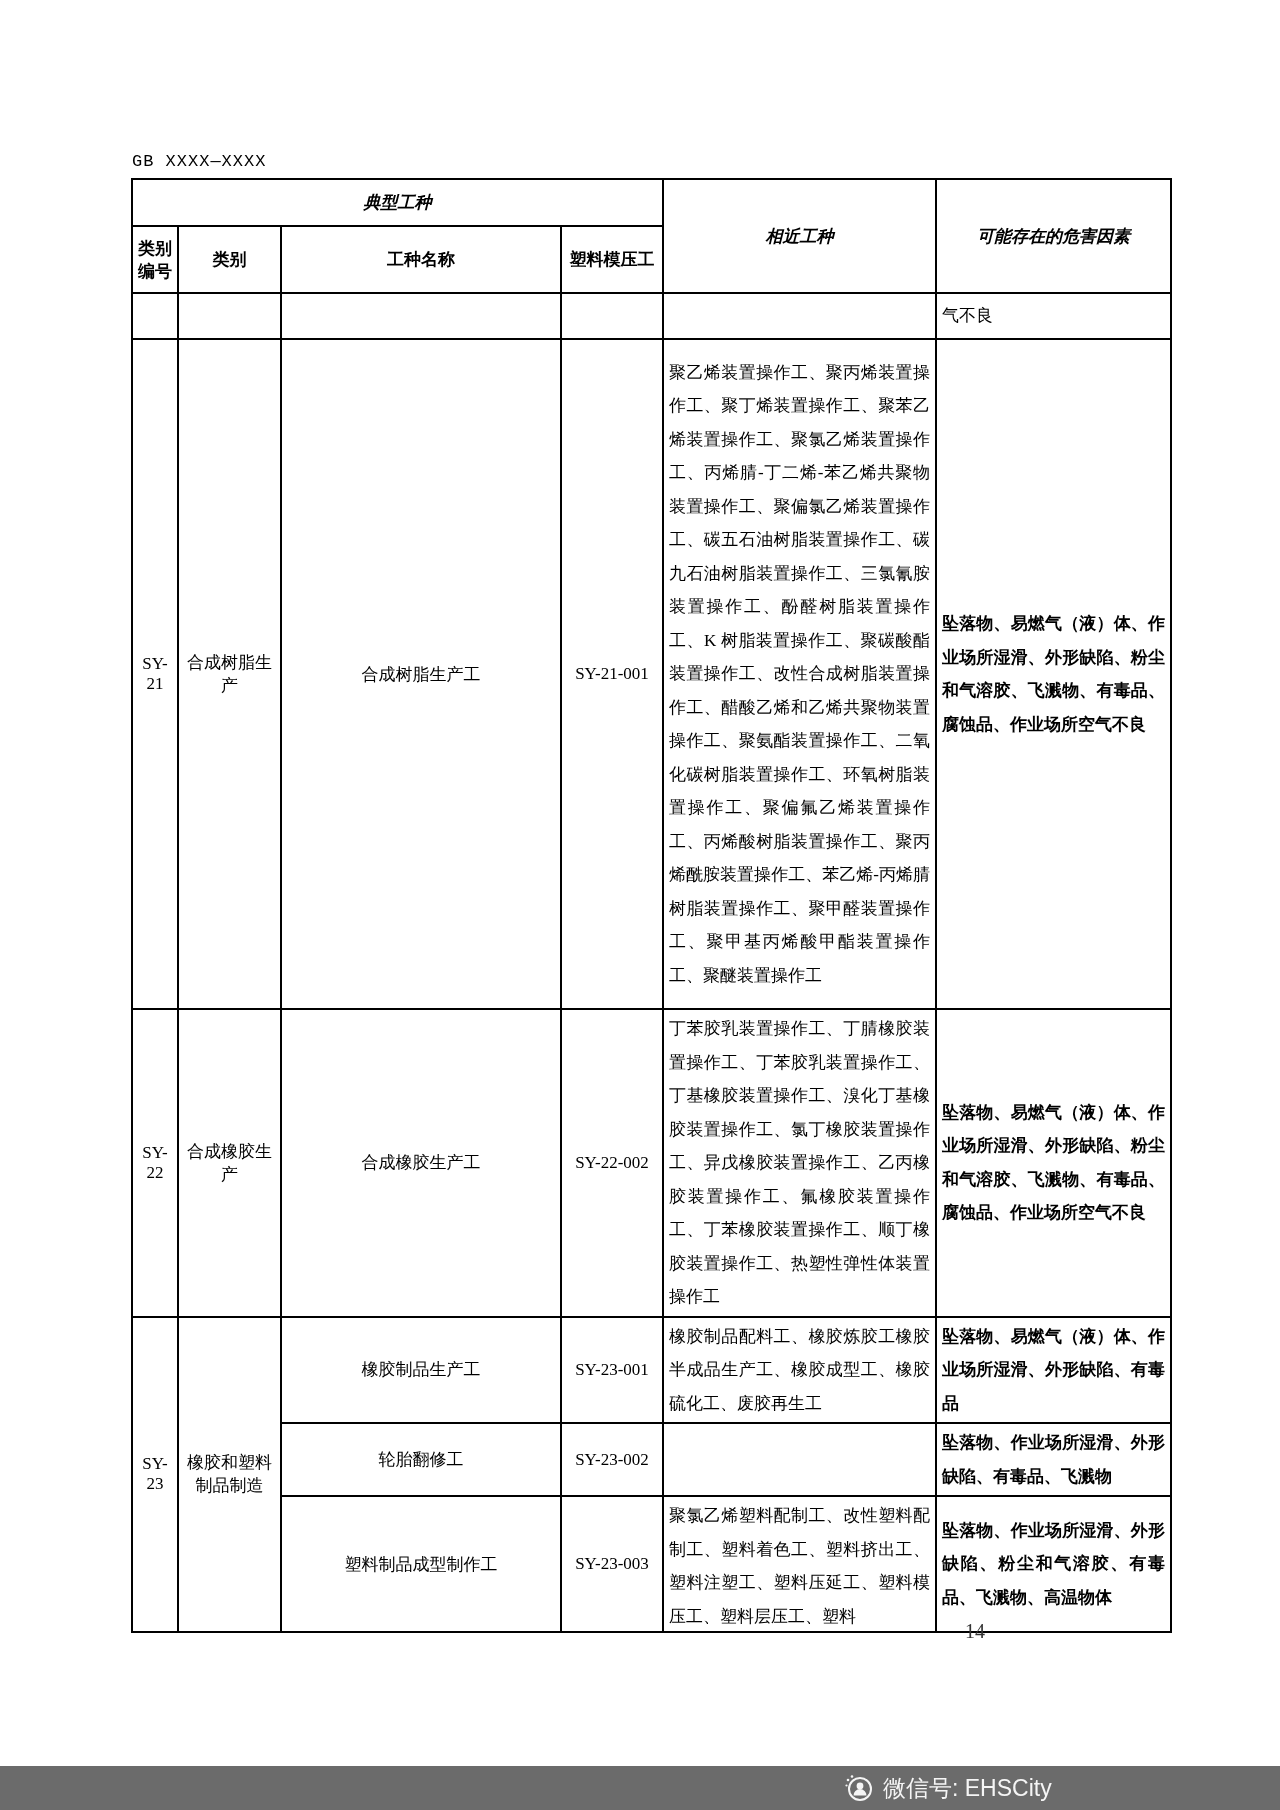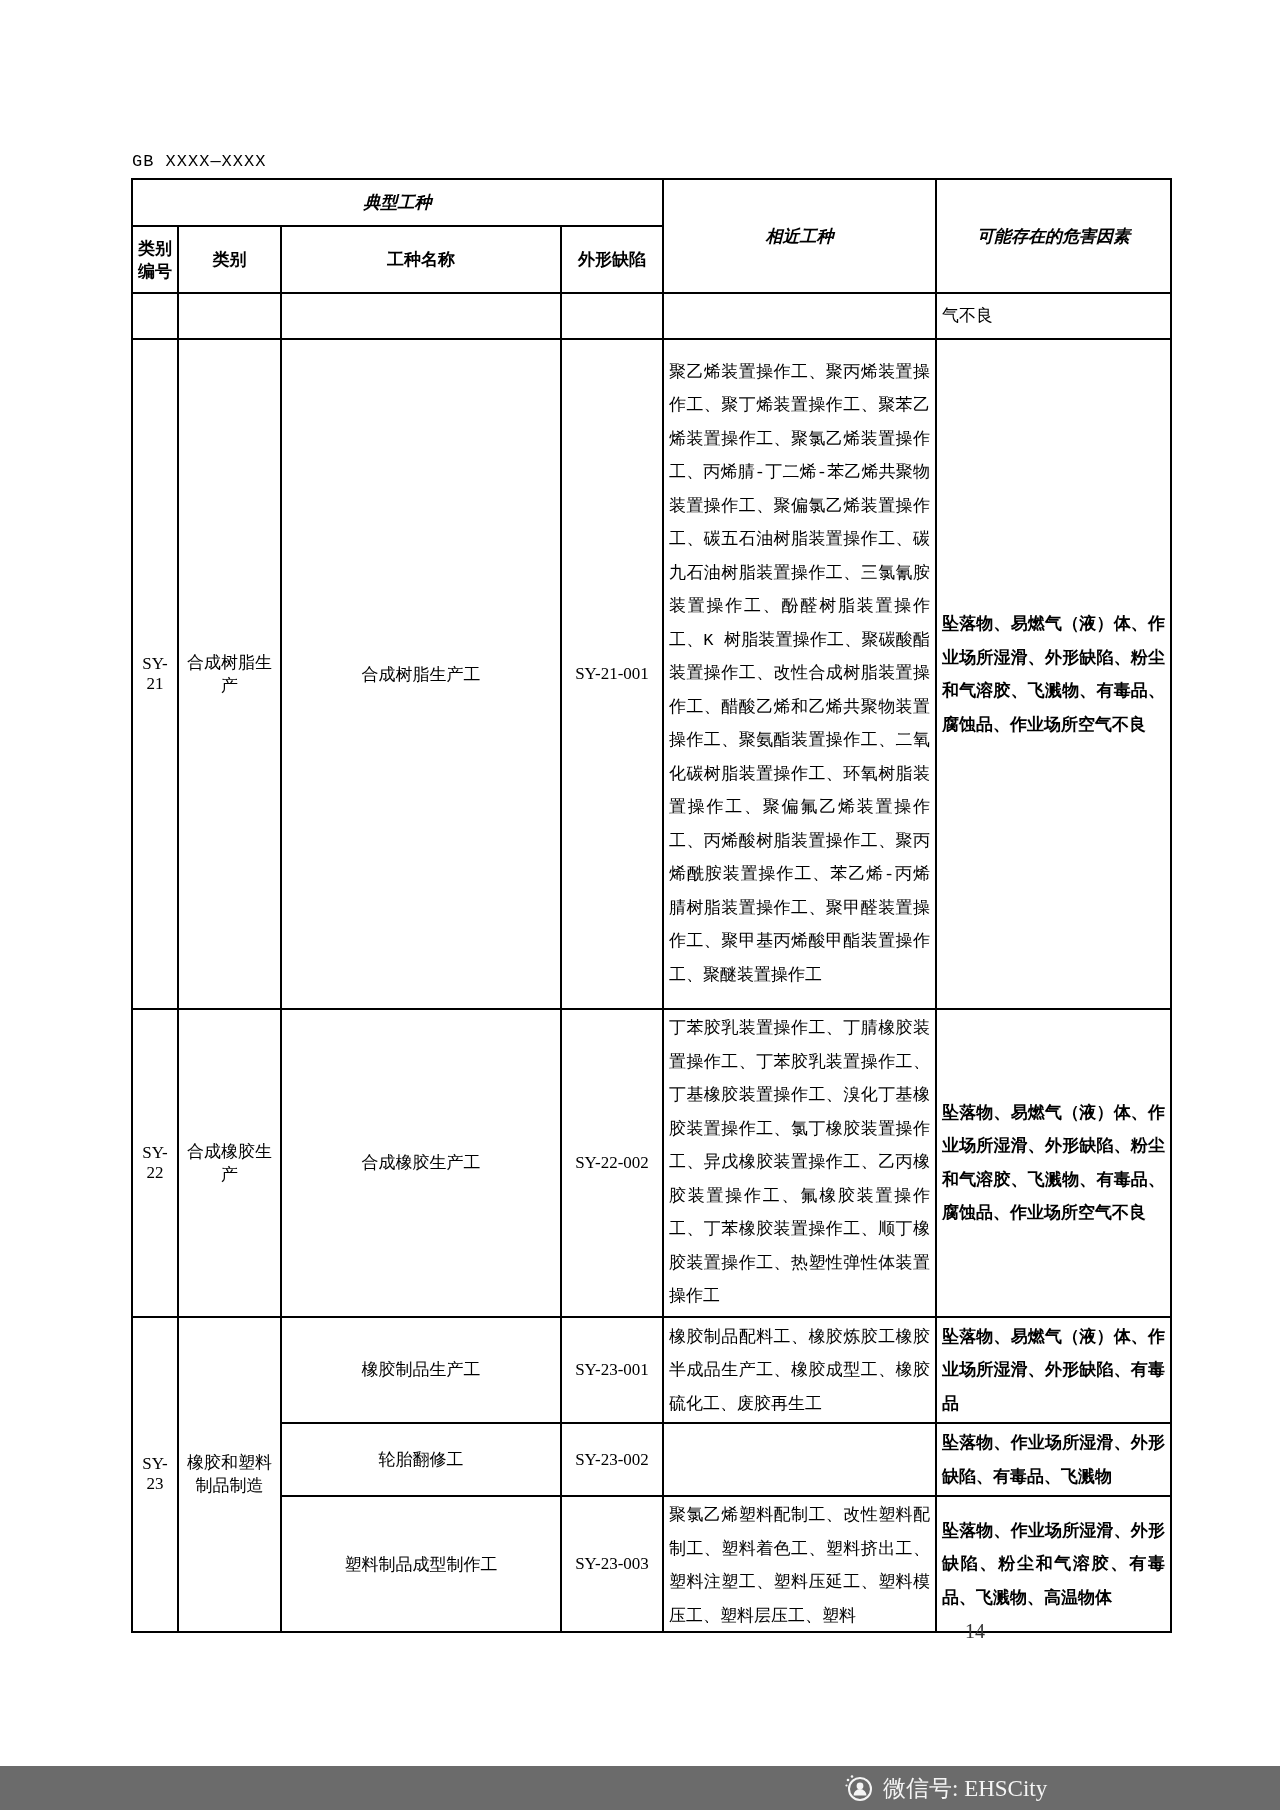--- a/index.html
+++ b/index.html
@@ -40,21 +40,21 @@
     text-align:center;
     background:#fff;
   }
   td.center{text-align:center;}
   td.textcell{
     text-align:justify;
     line-height:33.5px;
     vertical-align:middle;
     padding:2px 4px;
   }
-  .clip{overflow:hidden;font-family:Liberation Mono, monospace;}
+  .clip{overflow:hidden;}
   .clip-sy21{max-height:666px;}
   .clip-sy22{max-height:303px;}
   .clip-23c{max-height:130px;}
 
   tr.h1{height:47px;font-style:italic;}
   tr.h2{height:67px;}
   tr.r-cont{height:46px;}
   tr.r-sy21{height:670px;}
   tr.r-sy22{height:307px;}
   tr.r-23a{height:101px;}
@@ -75,21 +75,21 @@
     width:1280px;height:44px;
     background:#6b6b6b;
     display:flex;align-items:center;
   }
   .footer-inner{
     position:absolute;left:843px;top:0;height:44px;
     display:flex;align-items:center;gap:8px;
   }
   .footer-label{
     color:#f5f5f5;font-size:23px;
-    font-family:Liberation Serif, serif;
+    font-family:Liberation Sans, sans-serif;
   }
   .wechat-icon{display:block;}
 </style>
 </head>
 <body>
 
 <div class="page">
 
   <div class="doc-code">GB XXXX—XXXX</div>
 
@@ -105,21 +105,21 @@
     <thead>
       <tr class="h1">
         <th colspan="4">典型工种</th>
         <th rowspan="2">相近工种</th>
         <th rowspan="2">可能存在的危害因素</th>
       </tr>
       <tr class="h2">
         <th>类别编号</th>
         <th>类别</th>
         <th>工种名称</th>
-        <th>外形缺陷</th>
+        <th>塑料模压工</th>
       </tr>
     </thead>
     <tbody>
       <tr class="r-cont">
         <td class="center"></td>
         <td class="center"></td>
         <td class="center"></td>
         <td class="center"></td>
         <td class="textcell"></td>
         <td class="cont-hazard">气不良</td>

